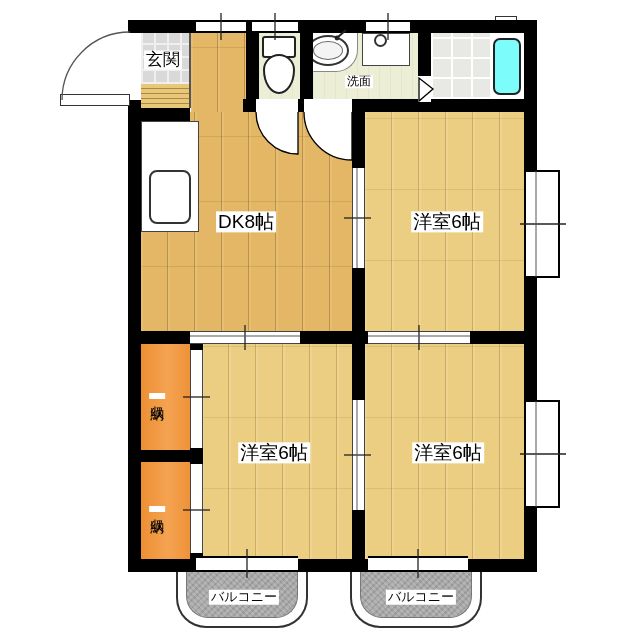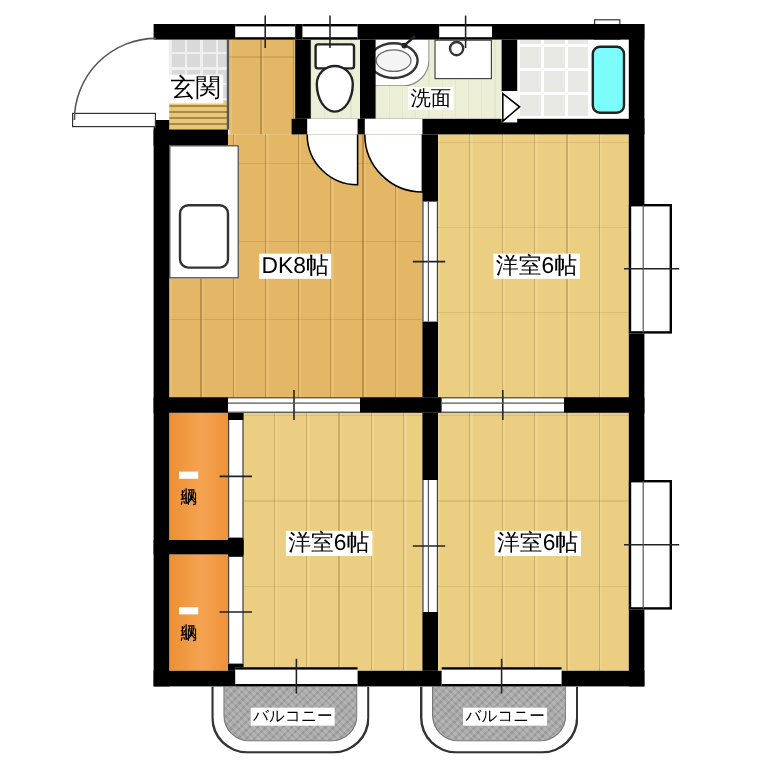--- a/index.html
+++ b/index.html
@@ -151,22 +151,22 @@
       <line x1="536" y1="171" x2="536" y2="277"></line>
       <line x1="536" y1="401" x2="536" y2="507"></line>
     </g>
 
     <g>
       <line x1="338" y1="37" x2="346" y2="30" stroke="#222" stroke-width="2"></line>
       <circle cx="337" cy="38" r="2.4" fill="#222"></circle>
     </g>
   </svg>
 
-  <div class="lbl" style="left:163px;top:74px;font-size:21px;">玄関</div>
-  <div class="lbl" style="left:359px;top:82px;font-size:17px;">洗面</div>
+  <div class="lbl" style="left:163px;top:60px;font-size:17px;">玄関</div>
+  <div class="lbl" style="left:359px;top:82px;font-size:12px;">洗面</div>
   <div class="lbl" style="left:246px;top:222px;font-size:19px;">DK8帖</div>
   <div class="lbl" style="left:447px;top:222px;font-size:19px;">洋室6帖</div>
   <div class="lbl" style="left:274px;top:453px;font-size:19px;">洋室6帖</div>
   <div class="lbl" style="left:448px;top:453px;font-size:19px;">洋室6帖</div>
   <div class="lbl lbl-v" style="left:157px;top:396px;font-size:14px;">収納</div>
   <div class="lbl lbl-v" style="left:157px;top:509px;font-size:14px;">収納</div>
   <div class="lbl" style="left:244px;top:597px;font-size:13px;">バルコニー</div>
   <div class="lbl" style="left:421px;top:597px;font-size:13px;">バルコニー</div>
 
 </div>

